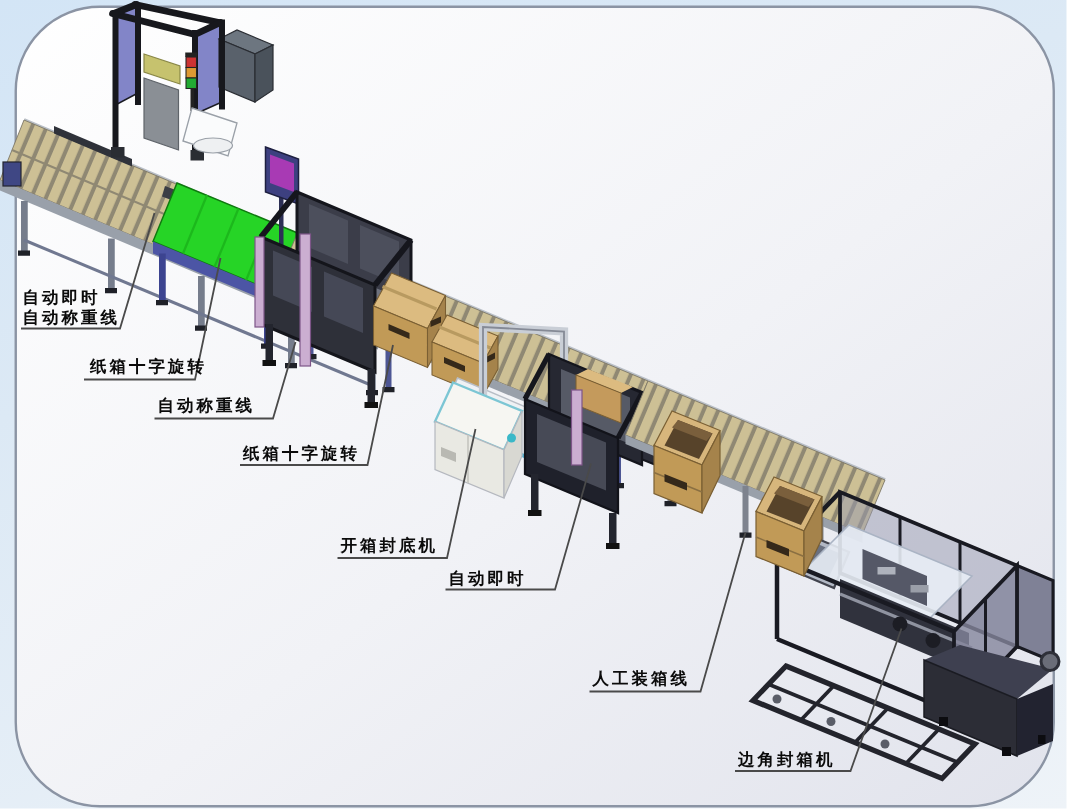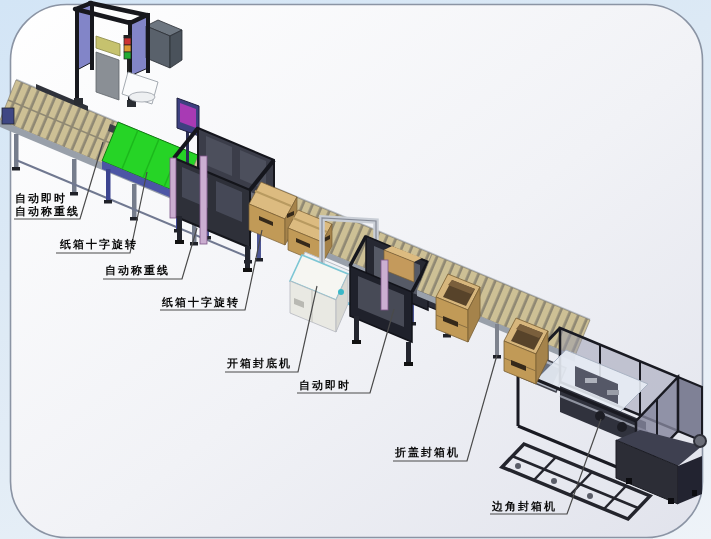--- a/index.html
+++ b/index.html
@@ -307,15 +307,15 @@
 
 <div class="lbl" style="left:15px;top:193px">
   <span>自动即时</span><br>
   <span>自动称重线</span>
 </div>
 <div class="lbl" style="left:60px;top:239px">纸箱十字旋转</div>
 <div class="lbl" style="left:105px;top:265px">自动称重线</div>
 <div class="lbl" style="left:162px;top:297px">纸箱十字旋转</div>
 <div class="lbl" style="left:227px;top:358px">开箱封底机</div>
 <div class="lbl" style="left:299px;top:380px">自动即时</div>
-<div class="lbl" style="left:395px;top:447px">折盖封箱机</div>
+<div class="lbl" style="left:395px;top:447px">人工装箱线</div>
 <div class="lbl" style="left:492px;top:501px">边角封箱机</div>
 </div>
 
 </body></html>

